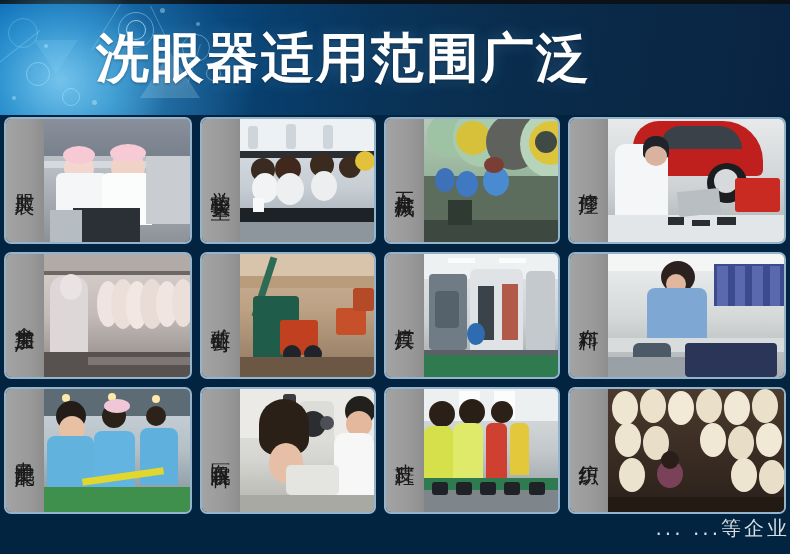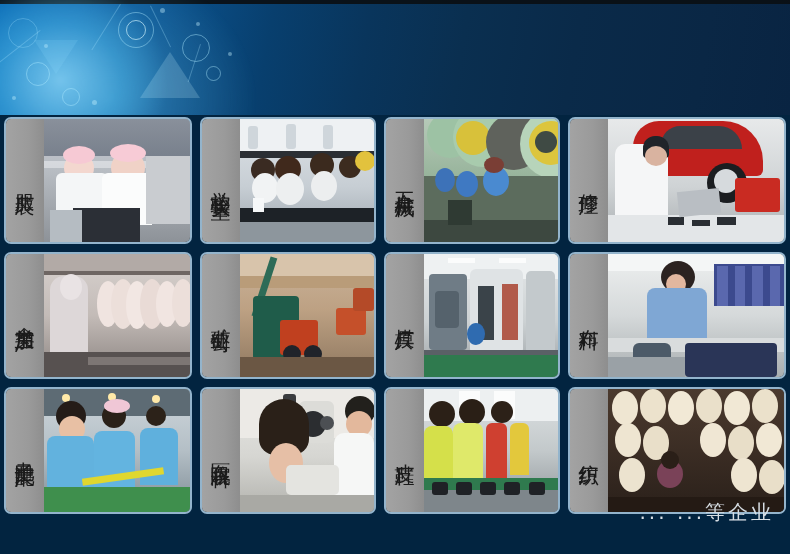--- a/index.html
+++ b/index.html
@@ -151,27 +151,26 @@
   .cell-photo .blob,
   .cell-photo .bar,
   .cell-photo .wheel {
     position: absolute;
   }
   .blob { border-radius: 50%; }
 
   
   .footer {
     position: absolute;
-    left: 0; bottom: 16px;
+    left: 0; bottom: 0;
     width: 790px;
     height: 52px;
     display: flex;
     align-items: center;
     justify-content: flex-end;
-    padding-right: 16px;
     box-sizing: border-box;
   }
   .footer-text {
     color: #d6dde3;
     font-size: 20px;
     letter-spacing: 3px;
     white-space: nowrap;
   }
 </style>
 </head>
@@ -207,20 +206,21 @@
 
       <div class="hexline" style="left:120px;top:4px;height:54px;transform:rotate(32deg);"></div>
       <div class="hexline" style="left:150px;top:6px;height:46px;transform:rotate(-26deg);"></div>
       <div class="hexline" style="left:40px;top:30px;height:60px;transform:rotate(52deg);"></div>
       <div class="hexline" style="left:200px;top:44px;height:40px;transform:rotate(18deg);"></div>
 
       <div class="tri" style="left:140px;top:52px;border-width:0 30px 46px 30px;border-bottom-color:rgba(205,246,255,.20);"></div>
       <div class="tri" style="left:34px;top:40px;border-width:34px 22px 0 22px;border-top-color:rgba(150,225,255,.16);"></div>
     </div>
 
+    <div class="header-title">洗眼器适用范围广泛</div>
   </div>
 
   <div class="grid">
 
     <div class="grid-row">
 
       <div class="cell" style="flex:0 0 188px;">
         <div class="cell-label">服装厂</div>
         <div class="cell-photo" style="background:linear-gradient(#cfd3d8,#b9bec4 40%,#8d9298);">
           <div class="bar" style="left:0;top:0;width:100%;height:34%;background:linear-gradient(#7d8490,#6a7380);opacity:.85;"></div>

